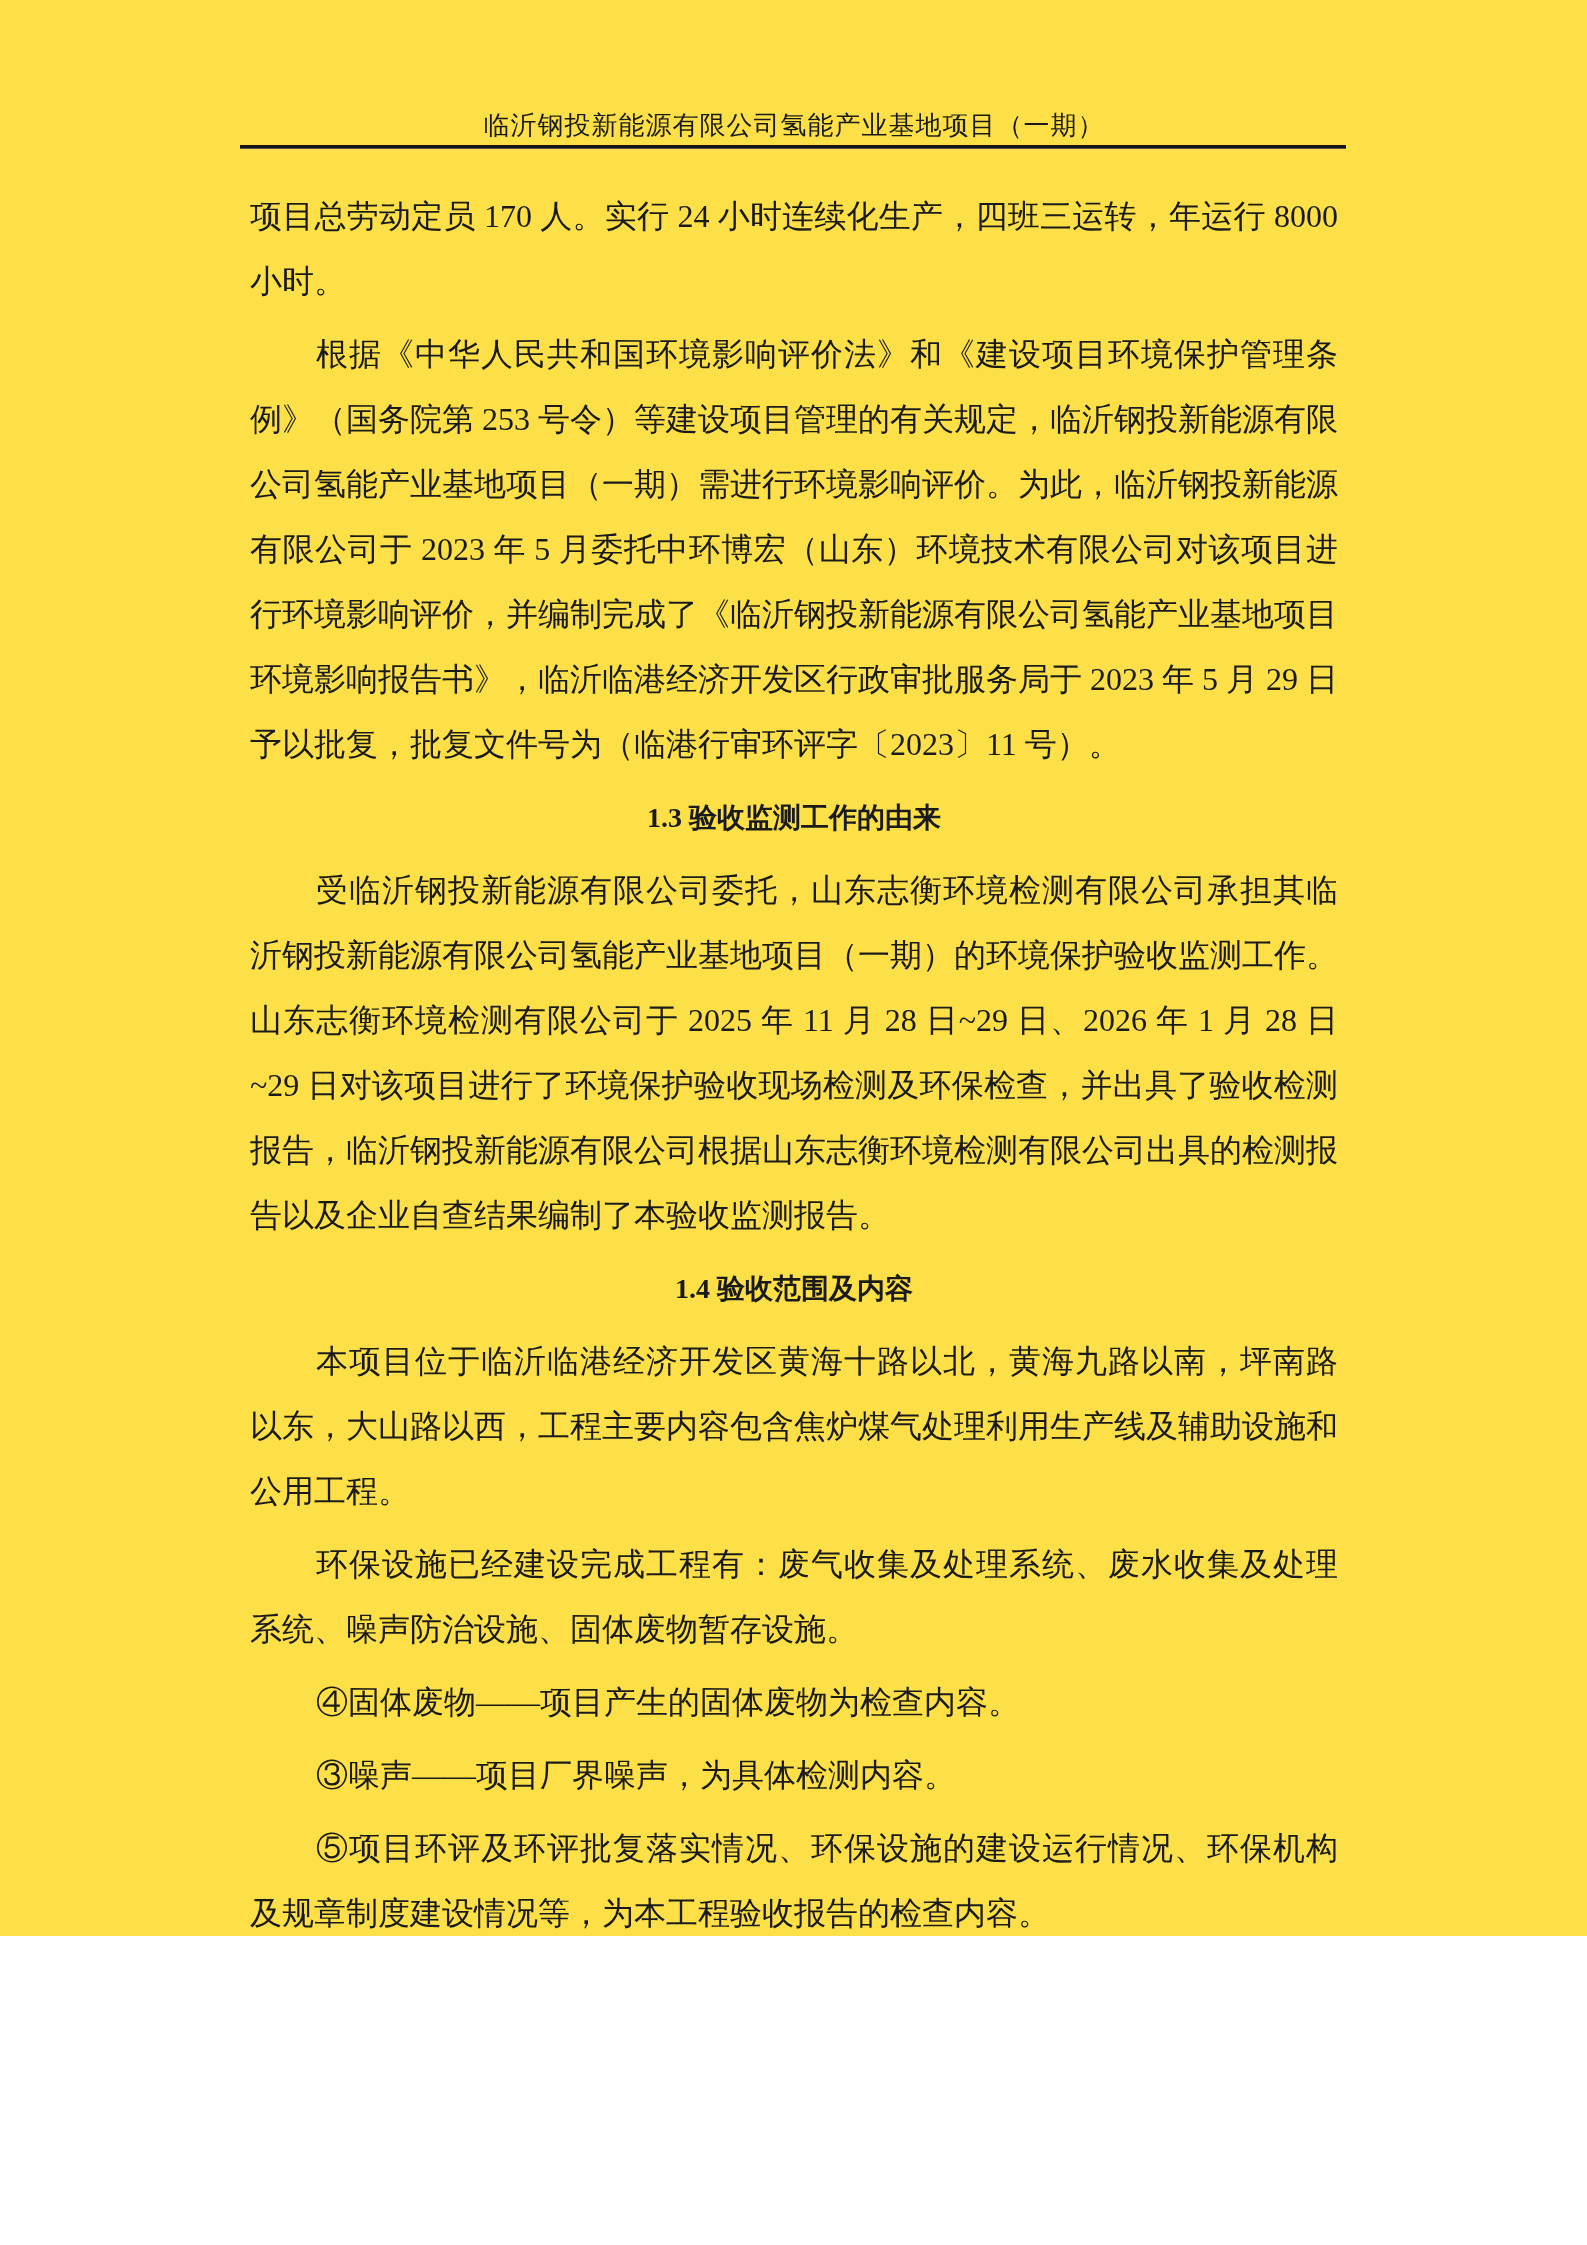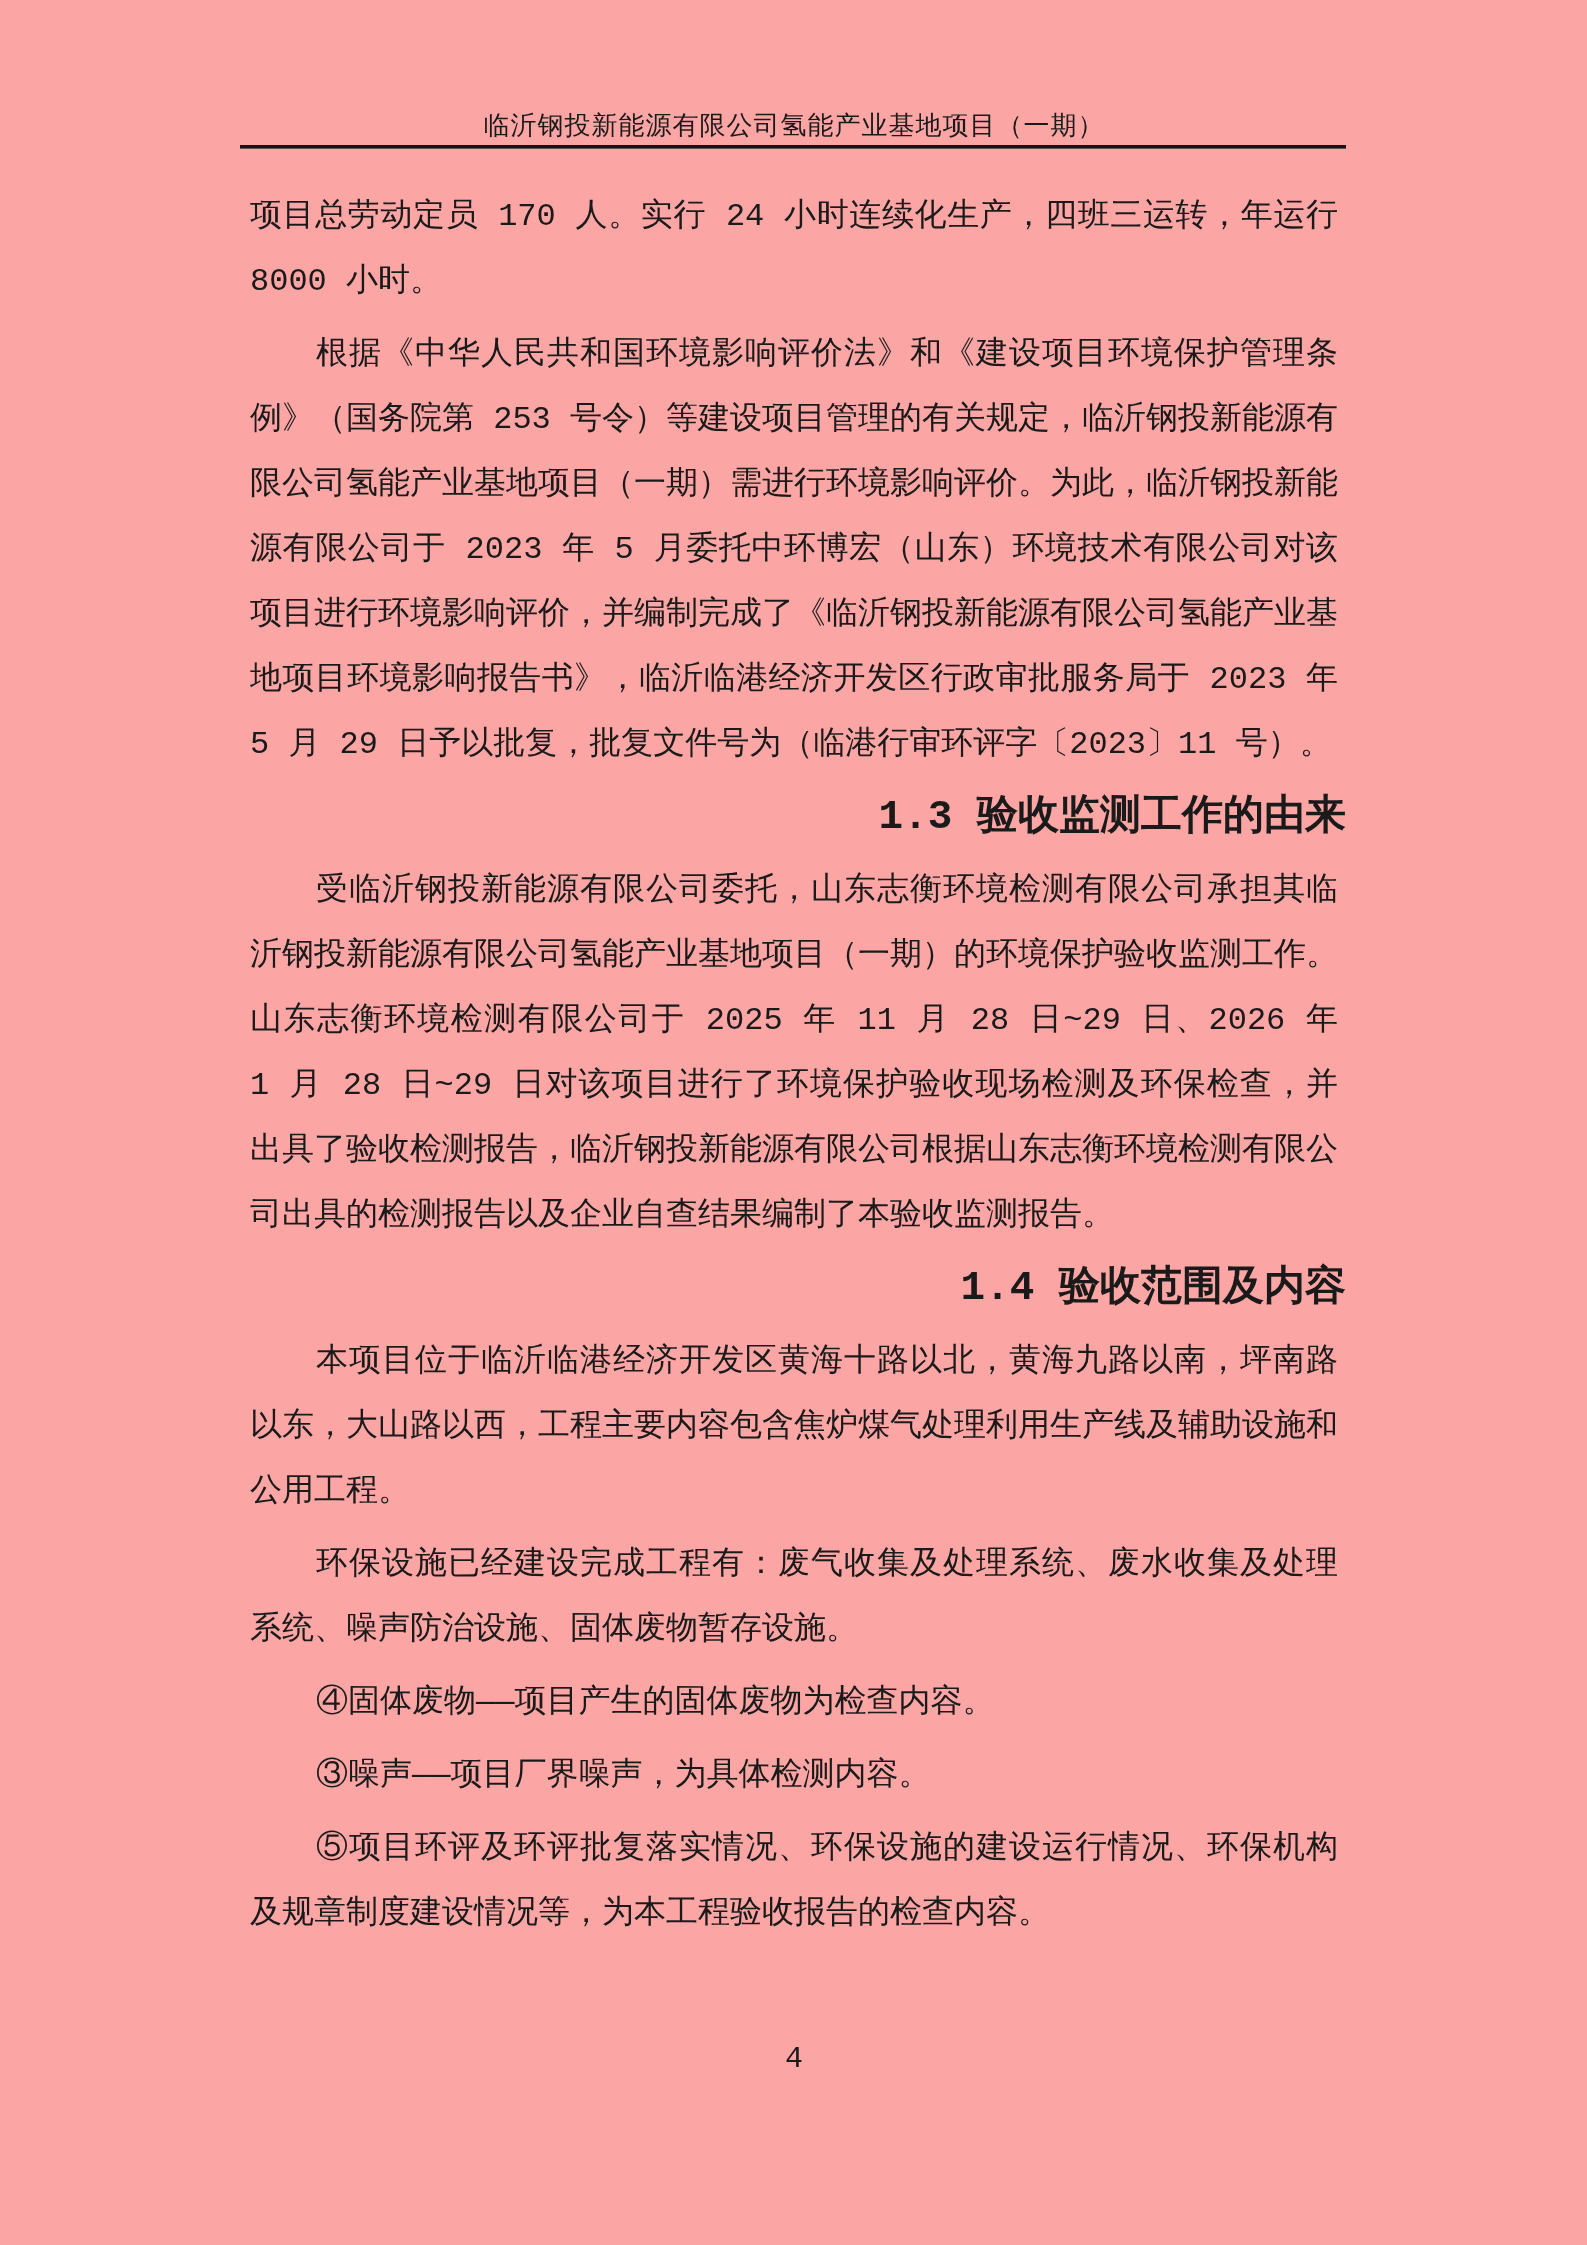--- a/index.html
+++ b/index.html
@@ -3,23 +3,23 @@
 <meta charset="utf-8">
 <style>
   html, body {
     margin: 0;
     padding: 0;
     background: #ffffff;
   }
   .page {
     position: relative;
     width: 1587px;
-    height: 2245px;
-    background: #fca5a5;
-    font-family: Liberation Mono, monospace;
+    height: 1936px;
+    background: #fde047;
+    font-family: Liberation Serif, serif;
     color: #1a1a1a;
     overflow: hidden;
   }
   .page-header {
     position: absolute;
     top: 108px;
     left: 242px;
     width: 1104px;
     text-align: center;
     font-size: 26px;
@@ -47,24 +47,24 @@
   .content p {
     margin: 8px;
     padding: 0;
   }
   .content p.indent {
     text-indent: 66px;
   }
   .content h2 {
     margin: 0;
     padding: 0;
-    font-size: 41px;
+    font-size: 28px;
     font-weight: bold;
     line-height: 65px;
-    text-align: right;
+    text-align: center;
   }
   .page-number {
     position: absolute;
     top: 2042px;
     left: 242px;
     width: 1104px;
     text-align: center;
     font-size: 30px;
     color: #1a1a1a;
   }

